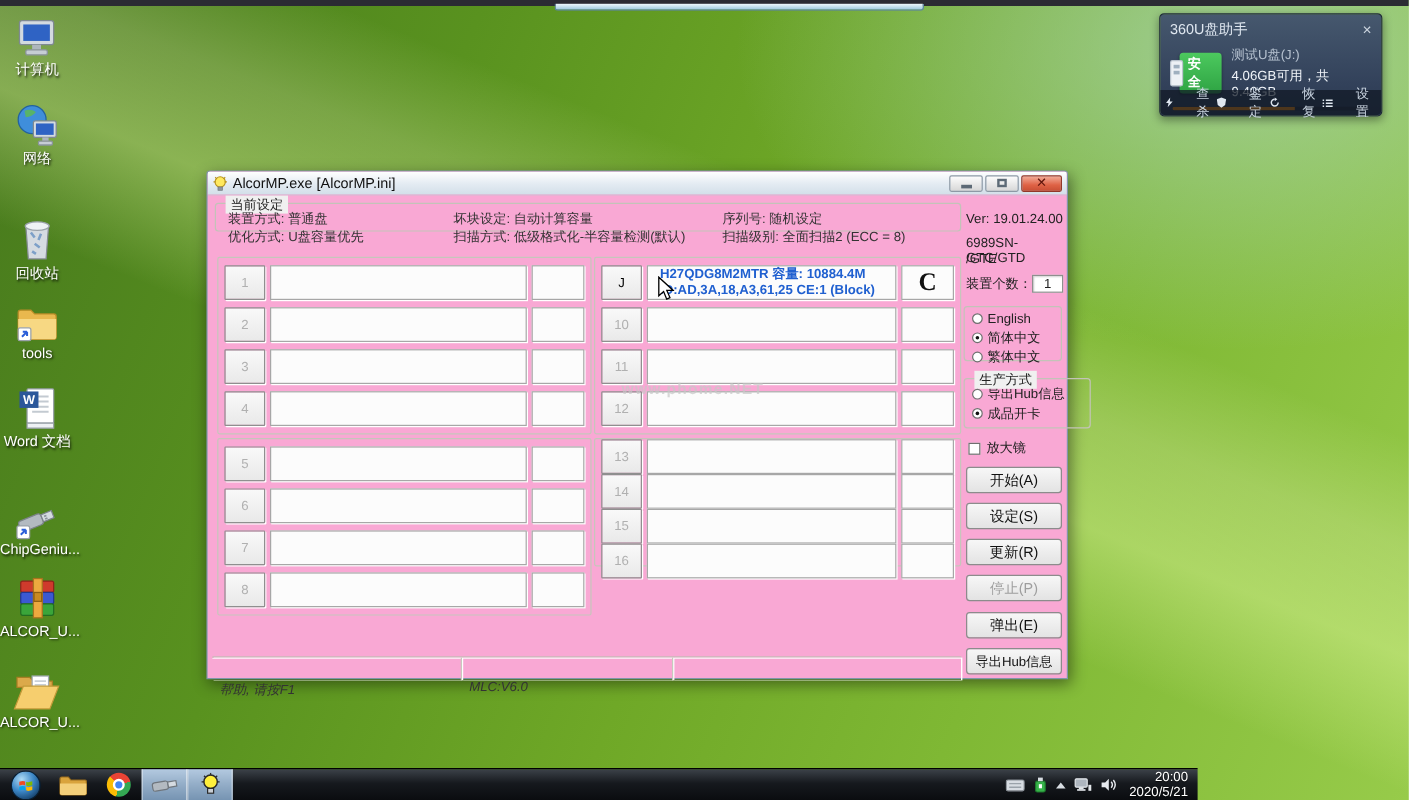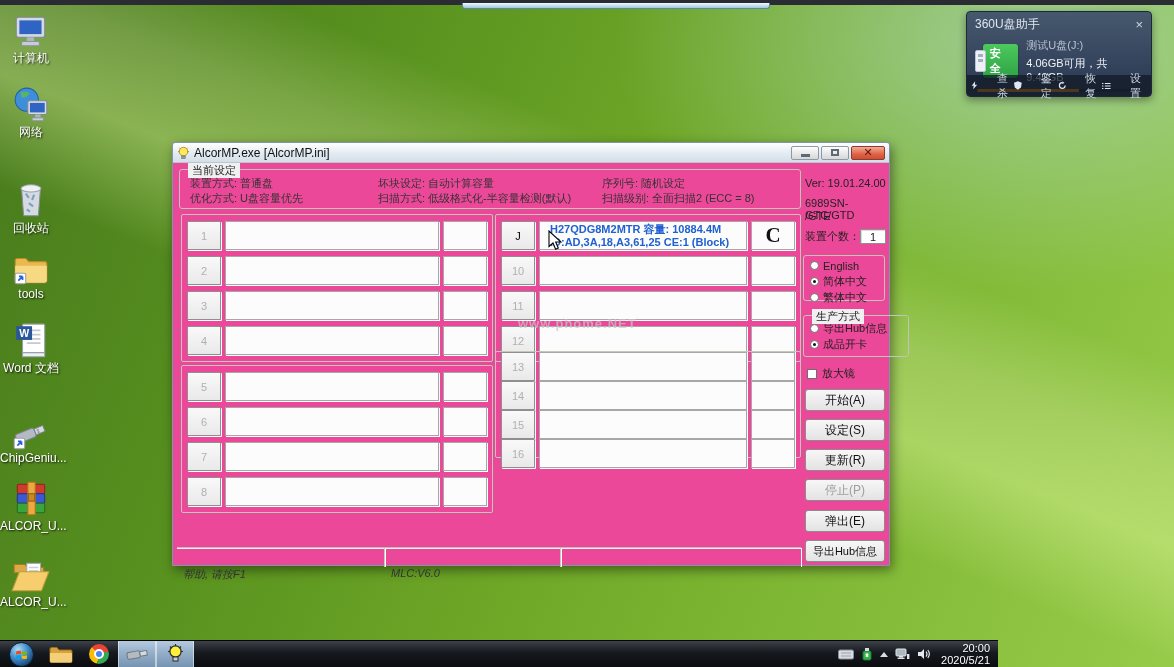--- a/index.html
+++ b/index.html
@@ -17,40 +17,40 @@
     background:linear-gradient(#f2fafe,#9cc8de); border:1px solid #5d87a0; border-top:none;
     border-radius:0 0 3px 3px; z-index:4; }
 
   
   .dicon { position:absolute; left:0; width:62px; text-align:center; cursor:default; z-index:2; }
   .dicon .ig { height:38px; display:flex; align-items:flex-end; justify-content:center; }
   .dicon .ilabel { margin-top:2px; font-size:12px; color:#fff; text-shadow:1px 1px 2px rgba(0,0,0,.85); line-height:13px; }
 
   
   .win { position:absolute; left:172px; top:142px; width:718px; height:424px;
-    background:#ec4899; border:1px solid #7f97a9; border-radius:3px 3px 0 0;
+    background:#f9a8d4; border:1px solid #7f97a9; border-radius:3px 3px 0 0;
     box-shadow:2px 4px 12px rgba(0,0,0,.45); z-index:5; }
   .titlebar { height:20px; display:flex; align-items:center; padding:0 4px;
     background:linear-gradient(#ffffff,#e3ebf2 55%,#d3dfe9); border-bottom:1px solid #b9c5cf;
     border-radius:2px 2px 0 0; }
   .titlebar .ttext { font-size:12px; color:#111; margin-left:4px; flex:1; }
   .wctrls { display:flex; gap:2px; }
   .wbtn { width:28px; height:14px; border:1px solid #8d99a5; border-radius:2px;
     background:linear-gradient(#fdfdfd,#d7d7d7); display:flex; align-items:center; justify-content:center; }
   .wbtn.close { width:34px; background:linear-gradient(#f2ab97,#df6245 60%,#c94f35); border-color:#93382a;
     color:#5d130a; font-weight:bold; font-size:11px; }
   .glyph-min { width:9px; height:3px; background:#5d6a76; margin-top:5px; }
   .glyph-max { width:8px; height:7px; border:2px solid #5d6a76; }
 
   .wbody { position:absolute; left:0; top:20px; right:0; bottom:0; }
 
   .grp { position:absolute; border:1px solid #c3c3b8; border-radius:3px; }
   .grp > .glabel { position:absolute; top:-7px; left:8px; background:#f0f0f0; padding:0 4px; font-size:11px; color:#222; }
 
-  .settings { left:6px; top:6px; width:622px; height:40px; }
+  .settings { left:6px; top:6px; width:622px; height:24px; }
   .settings .scol { position:absolute; top:6px; font-size:11px; color:#333; line-height:15px; white-space:nowrap; }
 
   .slotgrp { position:absolute; border:1px solid #c6c6bb; border-radius:2px;
     display:flex; flex-direction:column; justify-content:space-evenly; padding:0 5px; }
   .srow { display:flex; align-items:center; gap:4px; height:29px; }
   .numbtn { width:34px; height:29px; font-size:11px; color:#b0b0b0;
     background:linear-gradient(#f9f9f9,#e9e9e9); border:1px solid #8f8f8f; border-radius:1px;
     display:flex; align-items:center; justify-content:center; box-shadow:1px 1px 0 #fff; }
   .numbtn.on { color:#000; }
   .well { flex:1; height:29px; background:#fcfcfc; border:1px solid #a7a7a7; box-shadow:1px 1px 0 #fff;
@@ -338,21 +338,21 @@
           <div class="well"></div>
           <div class="sbox"></div>
         </div>
       <div class="srow">
           <button class="numbtn">8</button>
           <div class="well"></div>
           <div class="sbox"></div>
         </div>
     </div>
 
-    <div class="slotgrp" style="left:322px;top:188px;width:306px;height:107px">
+    <div class="slotgrp" style="left:322px;top:202px;width:306px;height:107px">
       <div class="srow">
           <button class="numbtn">13</button>
           <div class="well"></div>
           <div class="sbox"></div>
         </div>
       <div class="srow">
           <button class="numbtn">14</button>
           <div class="well"></div>
           <div class="sbox"></div>
         </div>

